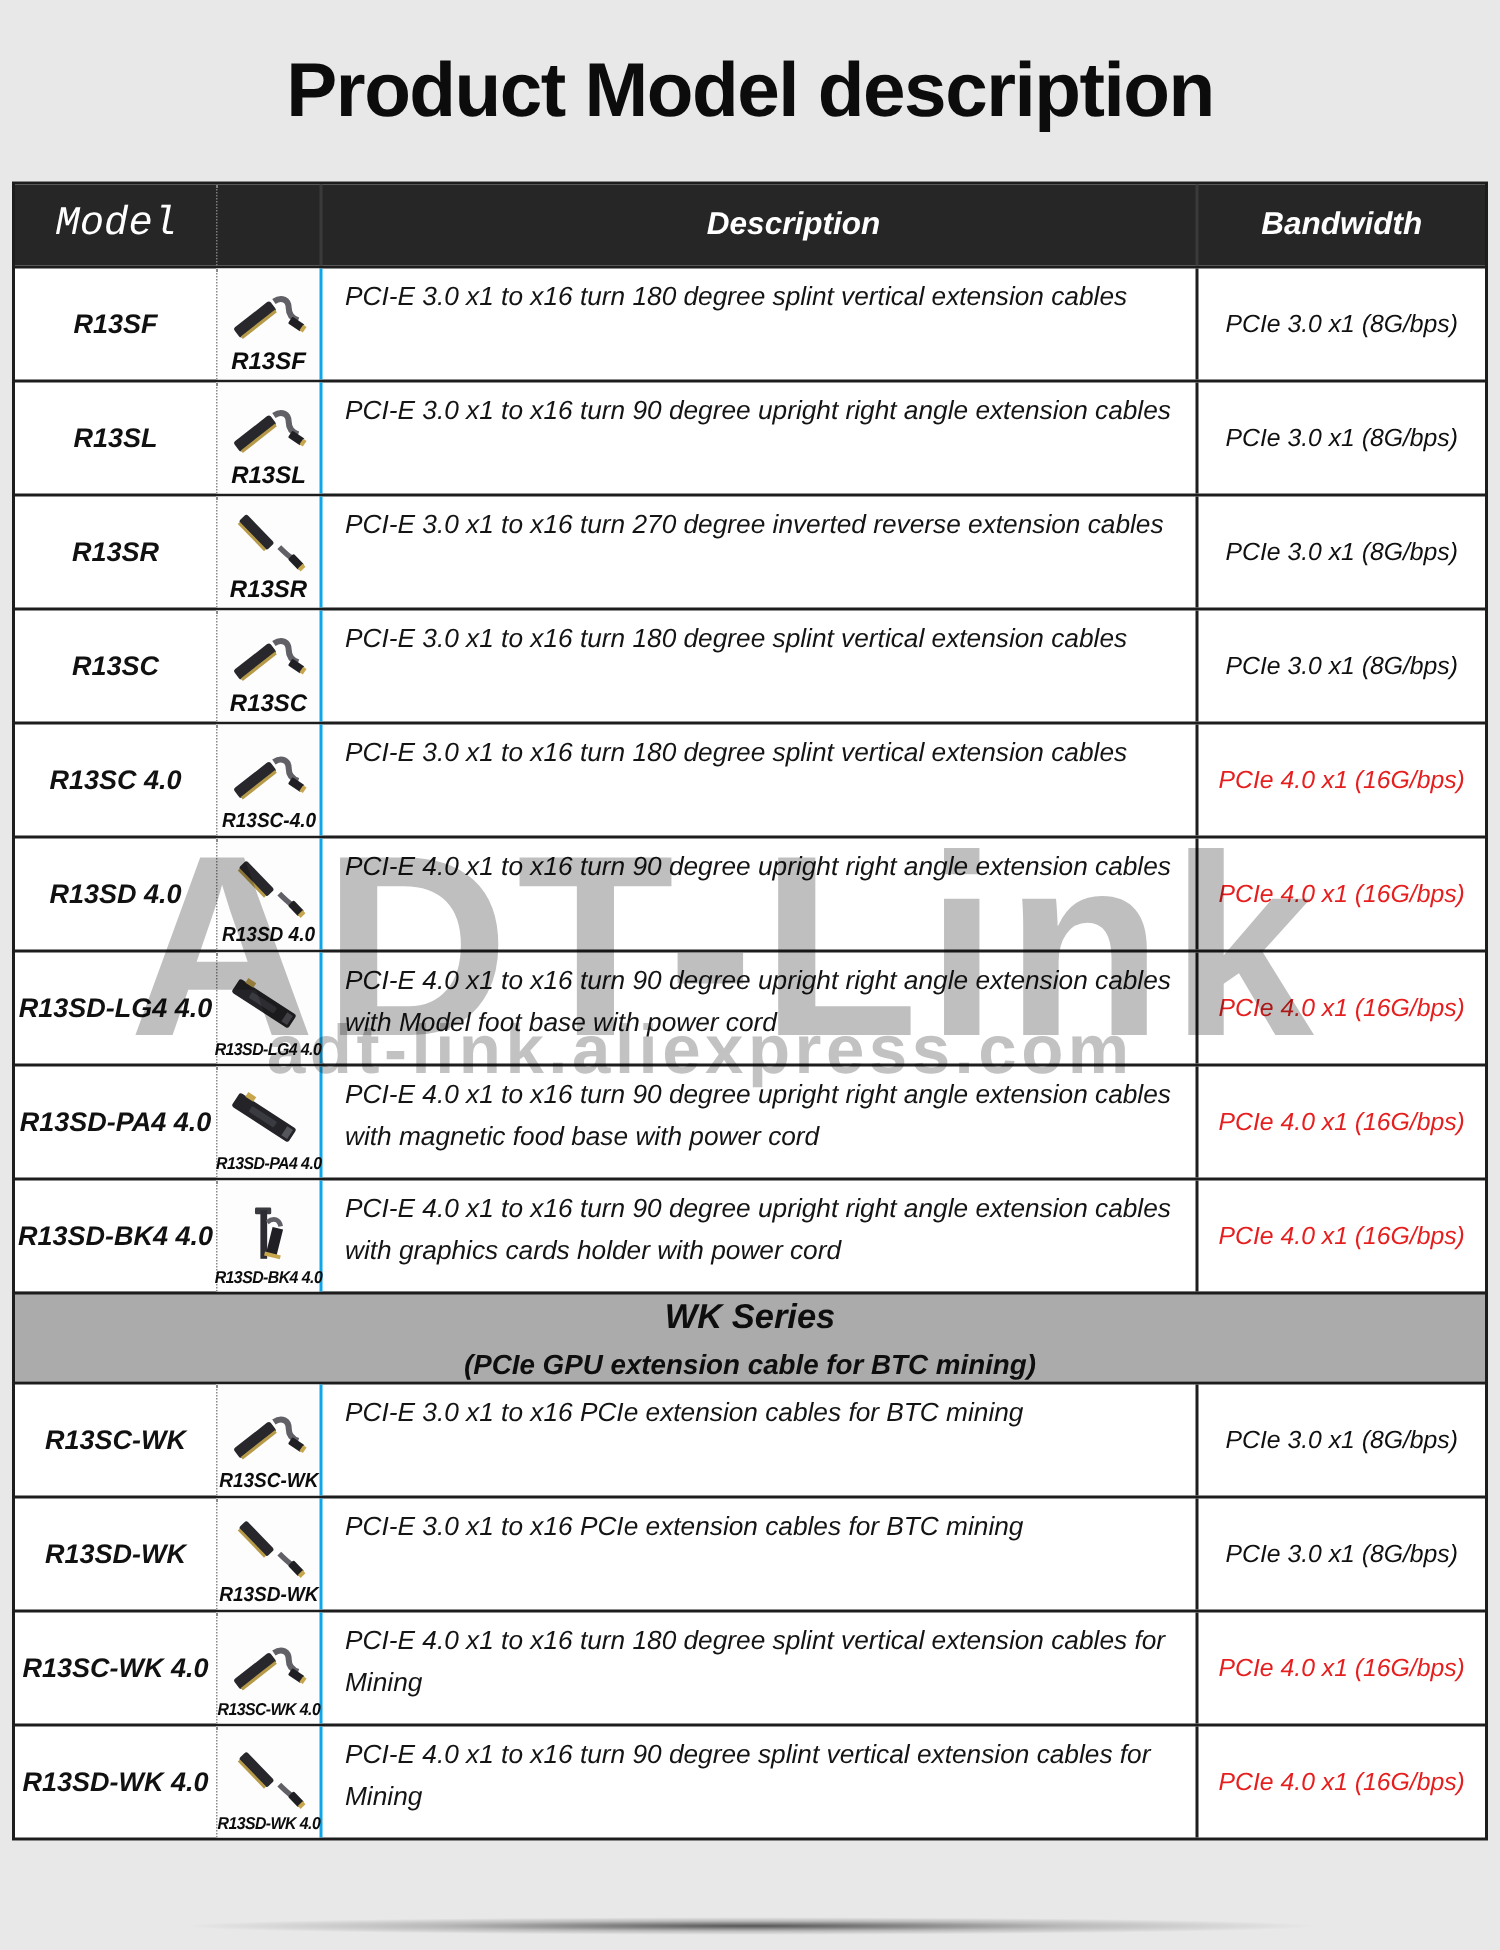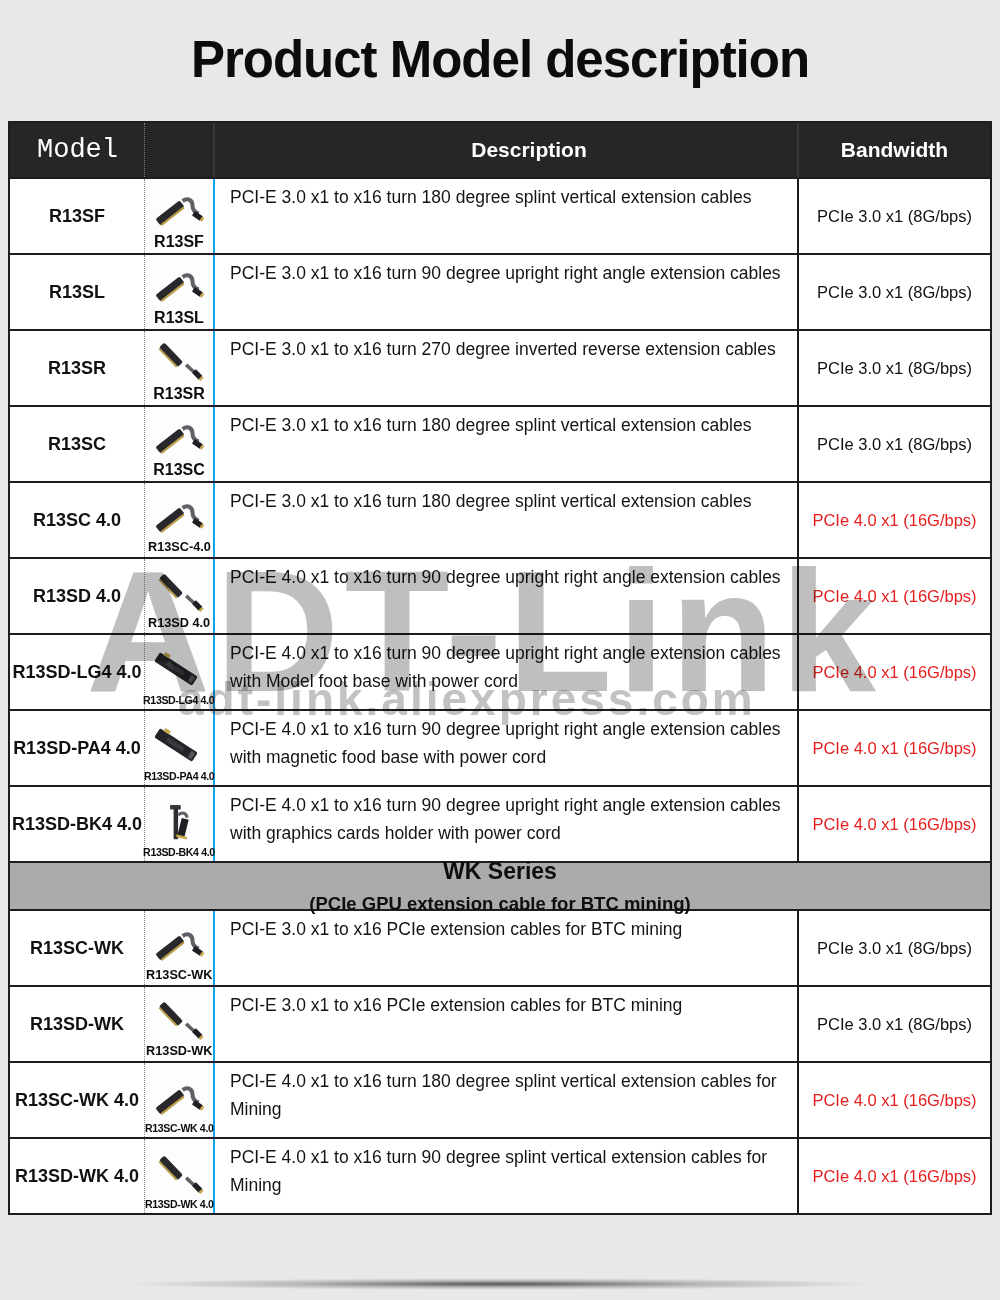--- a/index.html
+++ b/index.html
@@ -17,28 +17,29 @@
     position: absolute; top: 30px; left: 0; width: 100%;
     text-align: center;
     font-size: 51px; font-weight: bold; letter-spacing: -1px;
     color: #0c0c0c;
   }
   
   .table-wrap {
     position: absolute; left: 8px; top: 121px; width: 984px;
     border: 2px solid #1d1d1d;
     background: #fff;
+    font-style: italic;
   }
   .trow, .thead-row {
     display: grid;
     grid-template-columns: 134px 69px 584px 193px;
   }
   .thead-row { height: 54px; background: #262626; }
   .trow { height: 76px; border-top: 2px solid #1d1d1d; background: transparent; }
-  .section-band { border-top: 2px solid #1d1d1d; height: 48px; background: #ababab;
+  .section-band { border-top: 2px solid #1d1d1d; height: 60px; background: #ababab;
     display: flex; flex-direction: column; align-items: center; justify-content: center; }
   .section-title { font-size: 23px; font-weight: bold; color: #0e0e0e; }
   .section-sub { font-size: 18.5px; font-weight: bold; color: #0e0e0e; margin-top: 8px; }
 
   .th { display: flex; align-items: center; justify-content: center;
     color: #fff; font-weight: bold; font-size: 21px; }
   .th.model-h { justify-content: flex-start; padding-left: 27px;
     font-family: "Liberation Mono", monospace; font-weight: 500; font-size: 27px; }
   .th.img-h { border-left: 1px dotted #7d7d7d; }
   .th.desc-h { border-left: 2px solid #3a3a3a; padding-left: 46px; }

